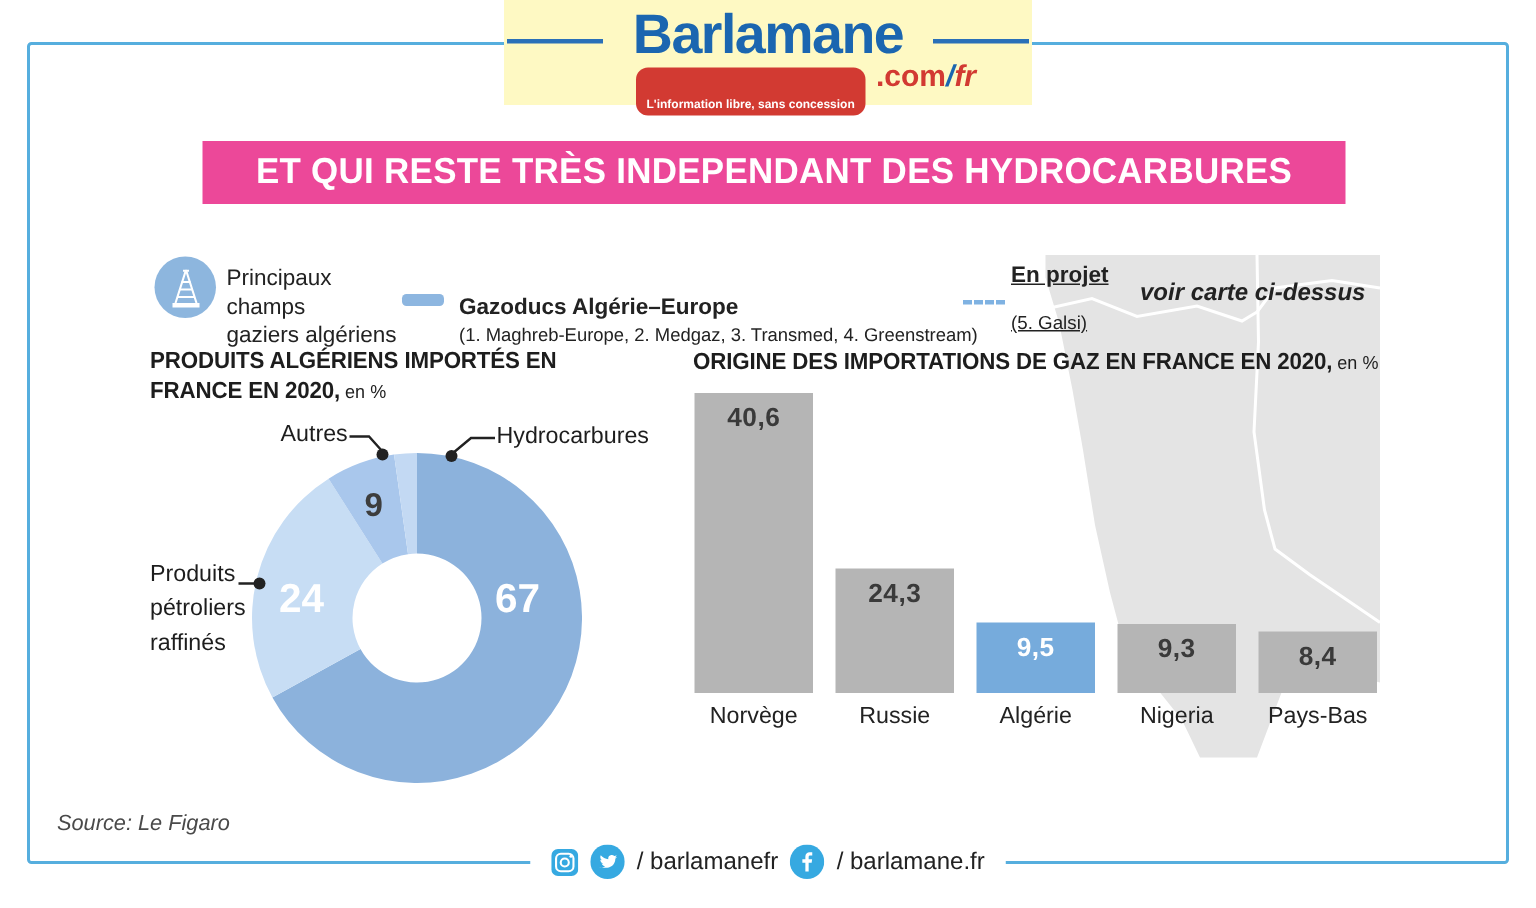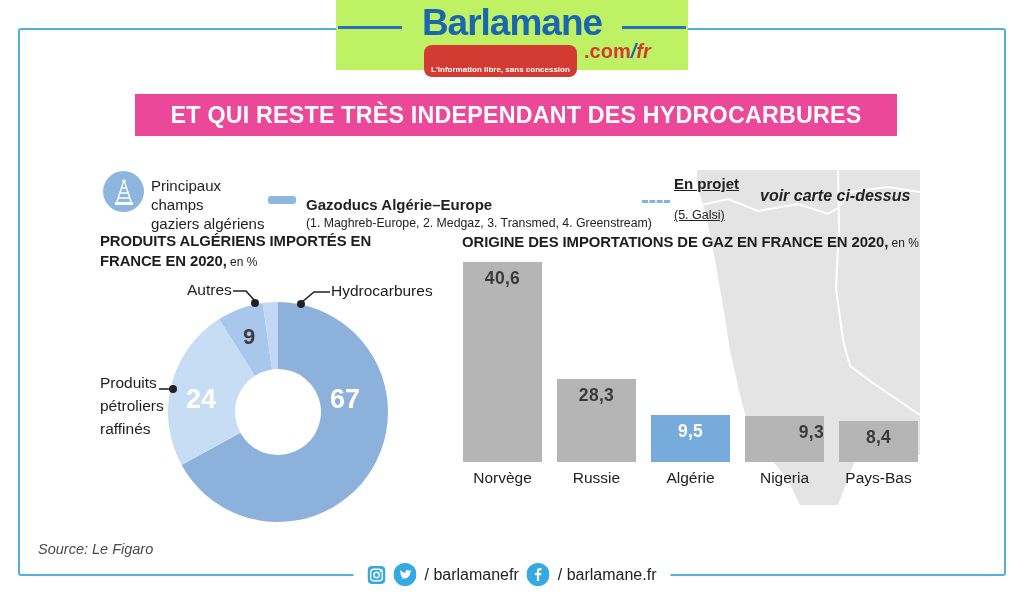--- a/index.html
+++ b/index.html
@@ -5,21 +5,21 @@
   * { margin:0; padding:0; box-sizing:border-box; }
   html,body { background:#fff; }
   body { font-family:"Liberation Sans", sans-serif; }
   #stage { position:relative; width:1024px; height:605px; background:#fff; overflow:hidden; }
 
   
   .frame { position:absolute; left:18px; top:28px; width:988px; height:548px;
            border:2px solid #56aede; border-radius:3px; z-index:1; }
 
   
-  .logo-block { position:absolute; left:336px; top:0; width:352px; height:70px; background:#bef264; z-index:6; }
+  .logo-block { position:absolute; left:336px; top:0; width:352px; height:70px; background:#fef9c3; z-index:6; }
   .logo-dash { position:absolute; top:26px; height:3px; background:#2a70b8; }
   .logo-dash.l { left:2px; width:64px; }
   .logo-dash.r { right:2px; width:64px; }
   .wordmark { position:absolute; left:0; right:0; top:2px; text-align:center; font-size:37px; font-weight:700;
               color:#1b66b0; letter-spacing:-1px; }
   .tagline-pill { position:absolute; left:88px; top:45px; background:#d23a32; color:#fff; font-size:8px;
                   font-weight:700; padding:20px 7px 3px; border-radius:8px; white-space:nowrap; }
   .domain { position:absolute; left:248px; top:40px; font-size:20px; font-weight:700; white-space:nowrap; }
   .domain .c { color:#d23a32; } .domain .s { color:#1b66b0; font-style:italic; } .domain .f { color:#d23a32; font-style:italic; }
 
@@ -172,33 +172,33 @@
   </div>
   <div class="bars" id="bars">
       <div class="bar-col">
         <div class="bar" style="height: 200px; background: rgb(181, 181, 181);">
           <div class="bar-value" style="color: rgb(58, 58, 58);">40,6</div>
         </div>
         <div class="bar-label">Norvège</div>
       </div>
       <div class="bar-col">
         <div class="bar" style="height: 83px; background: rgb(181, 181, 181);">
-          <div class="bar-value" style="color: rgb(58, 58, 58);">28,3</div>
+          <div class="bar-value" style="color: rgb(58, 58, 58);">24,3</div>
         </div>
         <div class="bar-label">Russie</div>
       </div>
       <div class="bar-col">
         <div class="bar" style="height: 47px; background: rgb(118, 171, 220);">
           <div class="bar-value" style="color: rgb(255, 255, 255);">9,5</div>
         </div>
         <div class="bar-label">Algérie</div>
       </div>
       <div class="bar-col">
         <div class="bar" style="height: 46px; background: rgb(181, 181, 181);">
-          <div class="bar-value" style="color: rgb(58, 58, 58); text-align: right;">9,3</div>
+          <div class="bar-value" style="color: rgb(58, 58, 58);">9,3</div>
         </div>
         <div class="bar-label">Nigeria</div>
       </div>
       <div class="bar-col">
         <div class="bar" style="height: 41px; background: rgb(181, 181, 181);">
           <div class="bar-value" style="color: rgb(58, 58, 58);">8,4</div>
         </div>
         <div class="bar-label">Pays-Bas</div>
       </div>
     </div>

